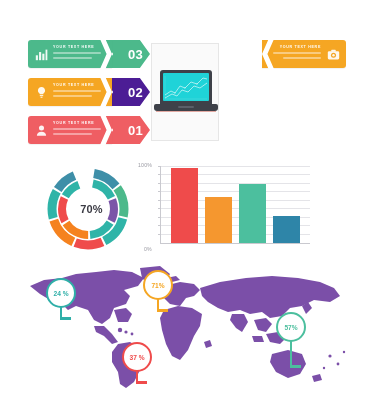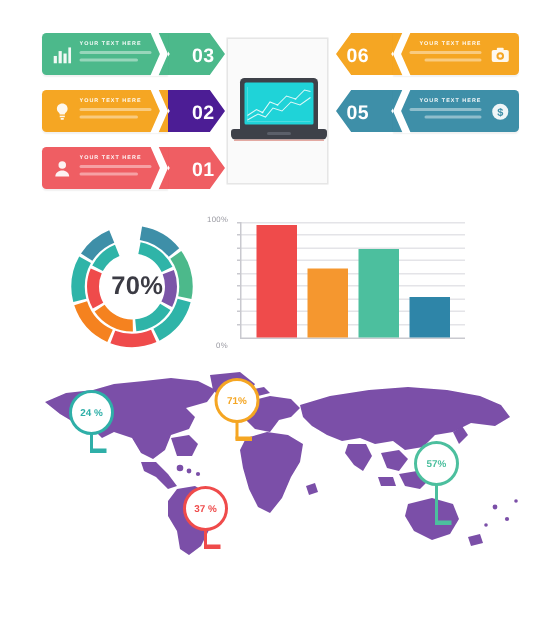--- a/index.html
+++ b/index.html
@@ -3,21 +3,21 @@
 <meta charset="utf-8">
 <style>
   html,body{margin:0;padding:0;}
   body{
     width:369px;height:413px;
     background:#ffffff;
     font-family:"Liberation Sans", sans-serif;
     overflow:hidden;
     position:relative;
   }
-  .stage{position:absolute;left:0;top:0;width:369px;height:323px;}
+  .stage{position:absolute;left:0;top:18px;width:369px;height:323px;}
 
   
   .banners{position:absolute;left:0;top:22px;width:369px;height:104px;}
 
   .row{position:absolute;height:28px;}
   .rowL{left:28px;width:122px;}
   .rowR{left:222px;width:124px;}
 
   
   .barL{
@@ -108,21 +108,21 @@
   .deskline{
     position:absolute;left:4px;top:67px;width:60px;height:1px;background:#e3a9a2;
   }
 
   
   .donutWrap{position:absolute;left:40px;top:142px;width:96px;height:98px;}
   .donutWrap svg{display:block;}
   .donutLabel{
     position:absolute;left:0;top:0;width:96px;height:98px;
     display:flex;align-items:center;justify-content:center;
-    font-size:17px;font-weight:bold;color:#3b3b44;letter-spacing:.2px;
+    font-size:11px;font-weight:bold;color:#3b3b44;letter-spacing:.2px;
     padding-left:7px;box-sizing:border-box;
   }
 
   
   .barChart{position:absolute;left:138px;top:145px;width:172px;height:88px;}
   .bcLabel{
     position:absolute;font-size:5.2px;color:#9a9aa2;letter-spacing:.2px;
   }
   .bcTop{left:0px;top:-1px;}
   .bcBot{left:6px;bottom:-1px;}
@@ -220,60 +220,38 @@
         <div class="txtblk txtL">
           <div class="tline1">YOUR TEXT HERE</div>
           <div class="tline2"></div>
           <div class="tline3"></div>
         </div>
       </div>
       <div class="notchL"></div>
     </div>
 
     <div class="row rowR" style="top:0px;">
-      <div class="hexR" style="background:#F5A623;">
-        <span class="num">06</span>
-      </div>
       <div class="barR" style="background:#F5A623;">
         <div class="ico icoR">
           <svg viewBox="0 0 16 16">
               <rect x="1" y="4" width="14" height="10" rx="1.6" fill="#fff"></rect>
               <rect x="5.2" y="2.2" width="5.6" height="2.4" rx=".8" fill="#fff"></rect>
               <circle cx="8" cy="9" r="3.1" fill="#F5A623"></circle>
               <circle cx="8" cy="9" r="1.5" fill="#fff"></circle>
             </svg>
         </div>
         <div class="txtblk txtR">
           <div class="tline1">YOUR TEXT HERE</div>
           <div class="tline2"></div>
           <div class="tline3"></div>
         </div>
       </div>
       <div class="notchR"></div>
     </div>
 
-    <div class="row rowR" style="top:38px;">
-      <div class="hexR" style="background:#3E8FA8;">
-        <span class="num">05</span>
-      </div>
-      <div class="barR" style="background:#3E8FA8;">
-        <div class="ico icoR">
-          <svg viewBox="0 0 16 16">
-              <circle cx="8" cy="8" r="6.6" fill="#fff"></circle>
-              <text x="8" y="11.4" text-anchor="middle" font-size="9" font-family="Liberation Sans, sans-serif" font-weight="bold" fill="#3E8FA8">$</text>
-            </svg>
-        </div>
-        <div class="txtblk txtR">
-          <div class="tline1">YOUR TEXT HERE</div>
-          <div class="tline2"></div>
-          <div class="tline3"></div>
-        </div>
-      </div>
-      <div class="notchR"></div>
-    </div>
 
   </div>
 
   <div class="laptopCard">
     <div class="lidOuter">
       <div class="screen">
         <svg viewBox="0 0 46 28" preserveAspectRatio="none">
           <g stroke="#ffffff" fill="none" stroke-width="0.7" opacity="0.85">
             <path d="M2 22 L8 18 L12 20 L17 13 L22 15 L28 9 L34 11 L40 5 L44 6"></path>
             <path d="M2 25 L9 21 L14 23 L19 17 L25 19 L31 13 L37 15 L44 10"></path>

